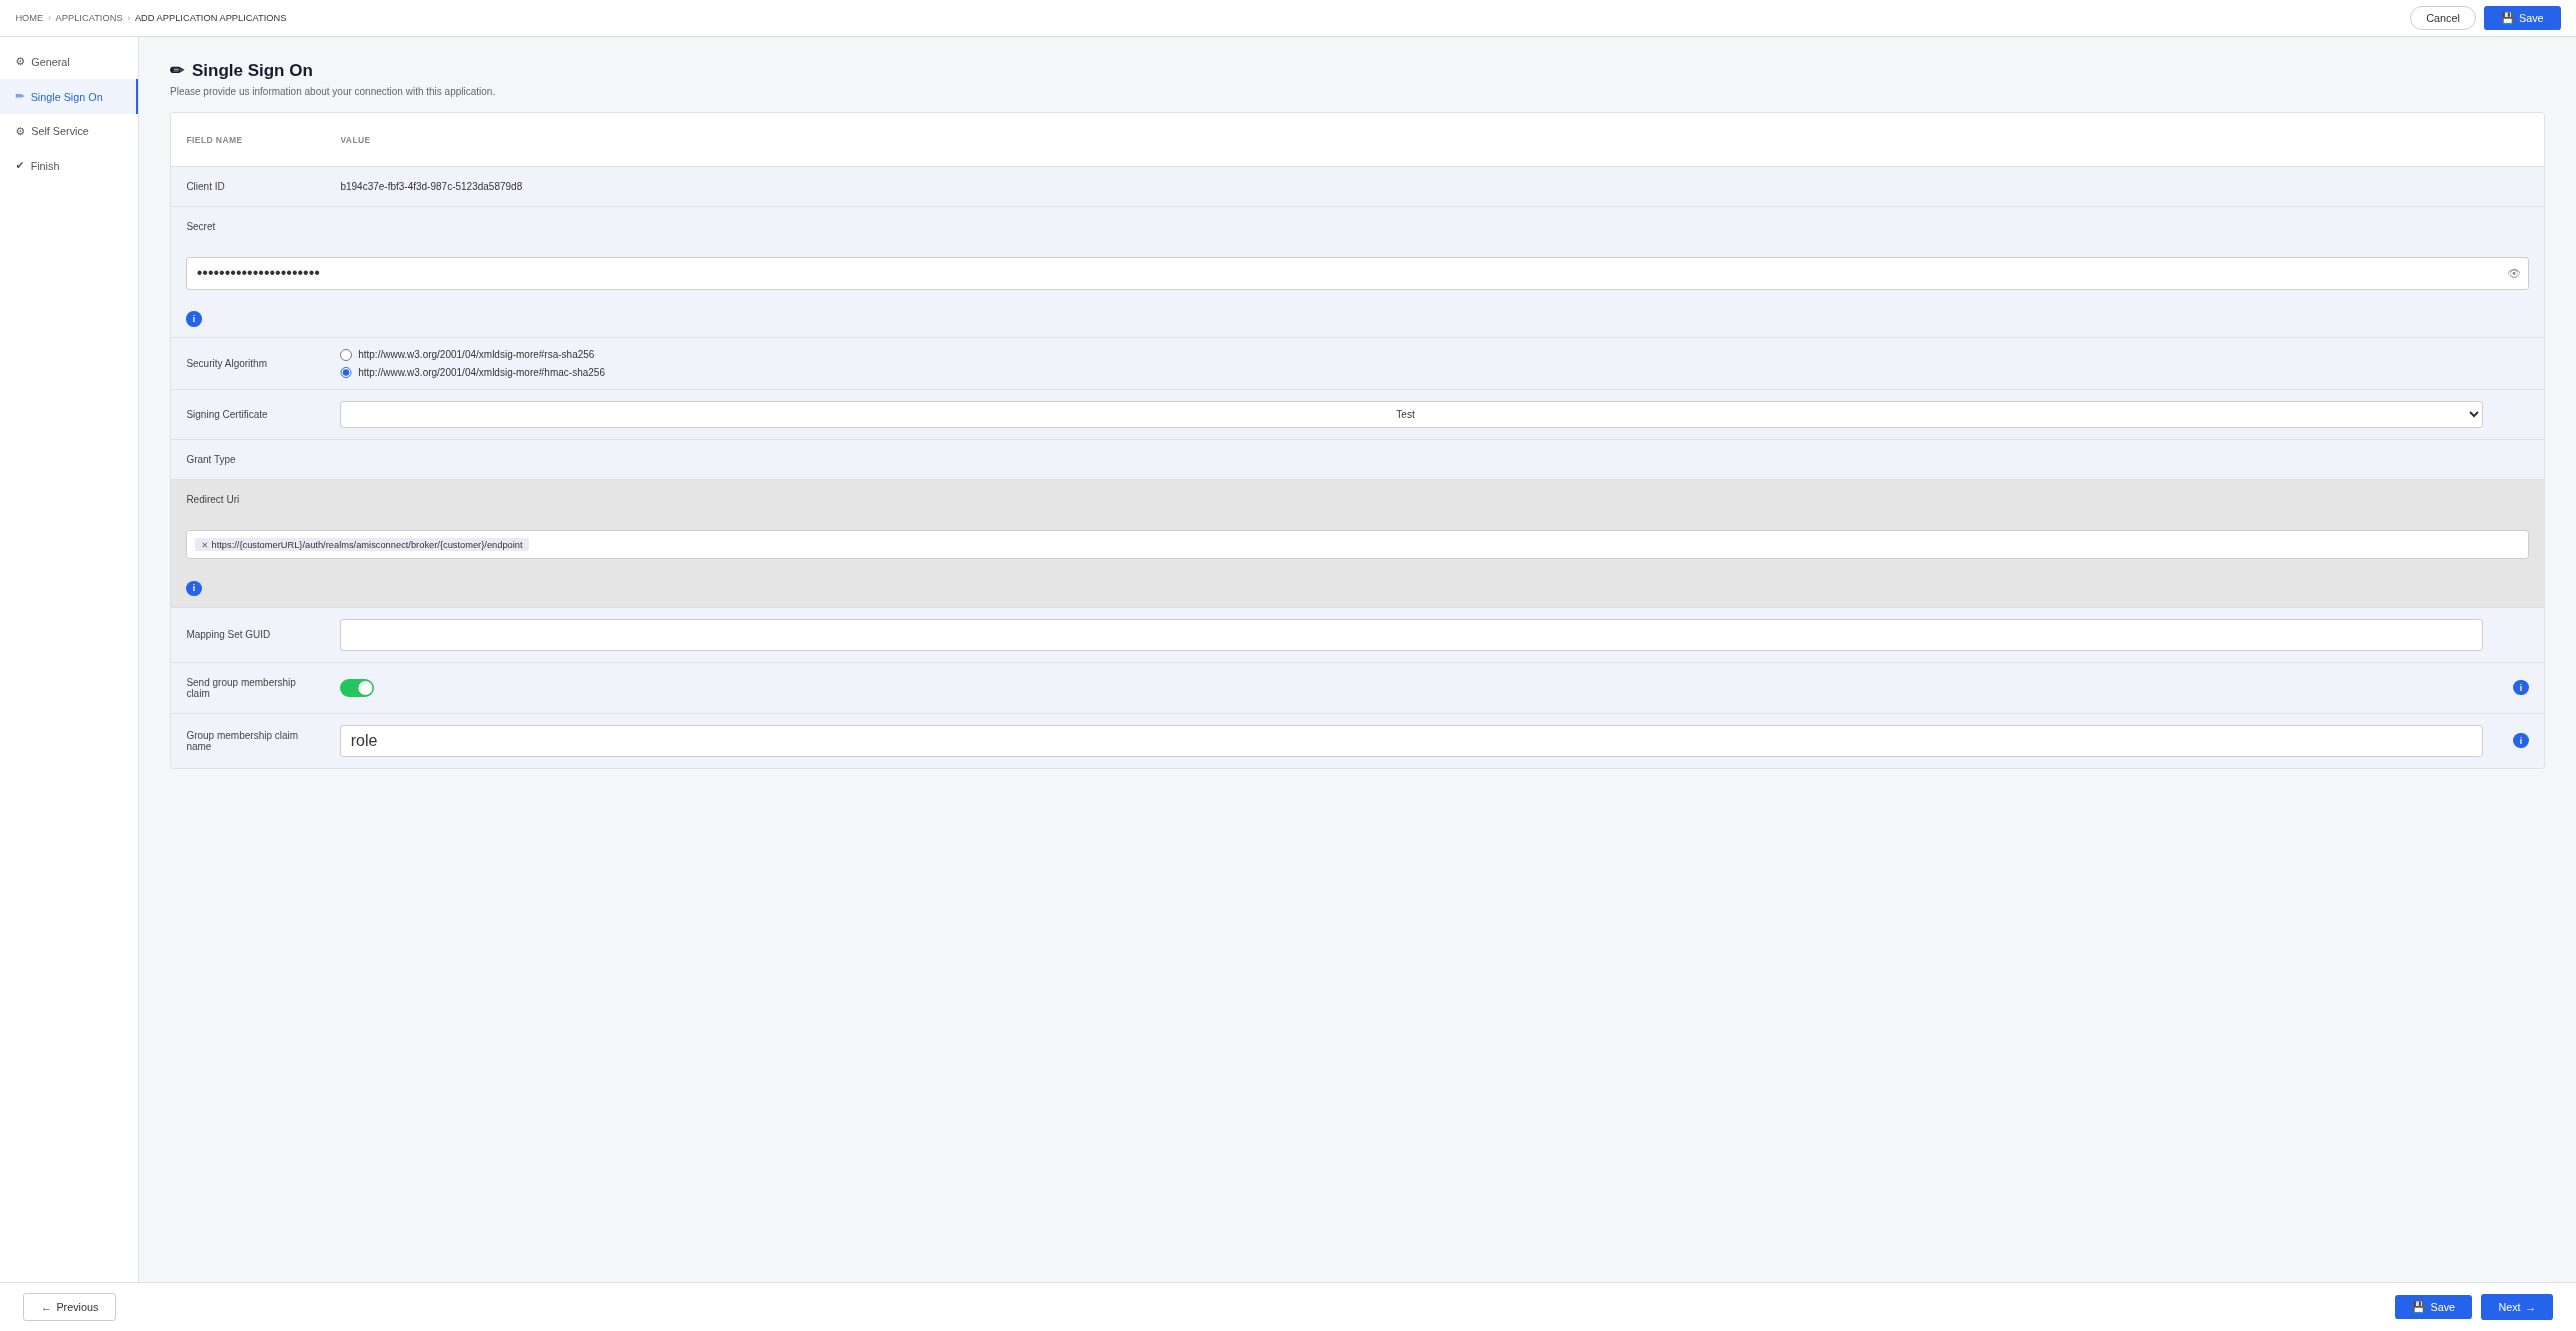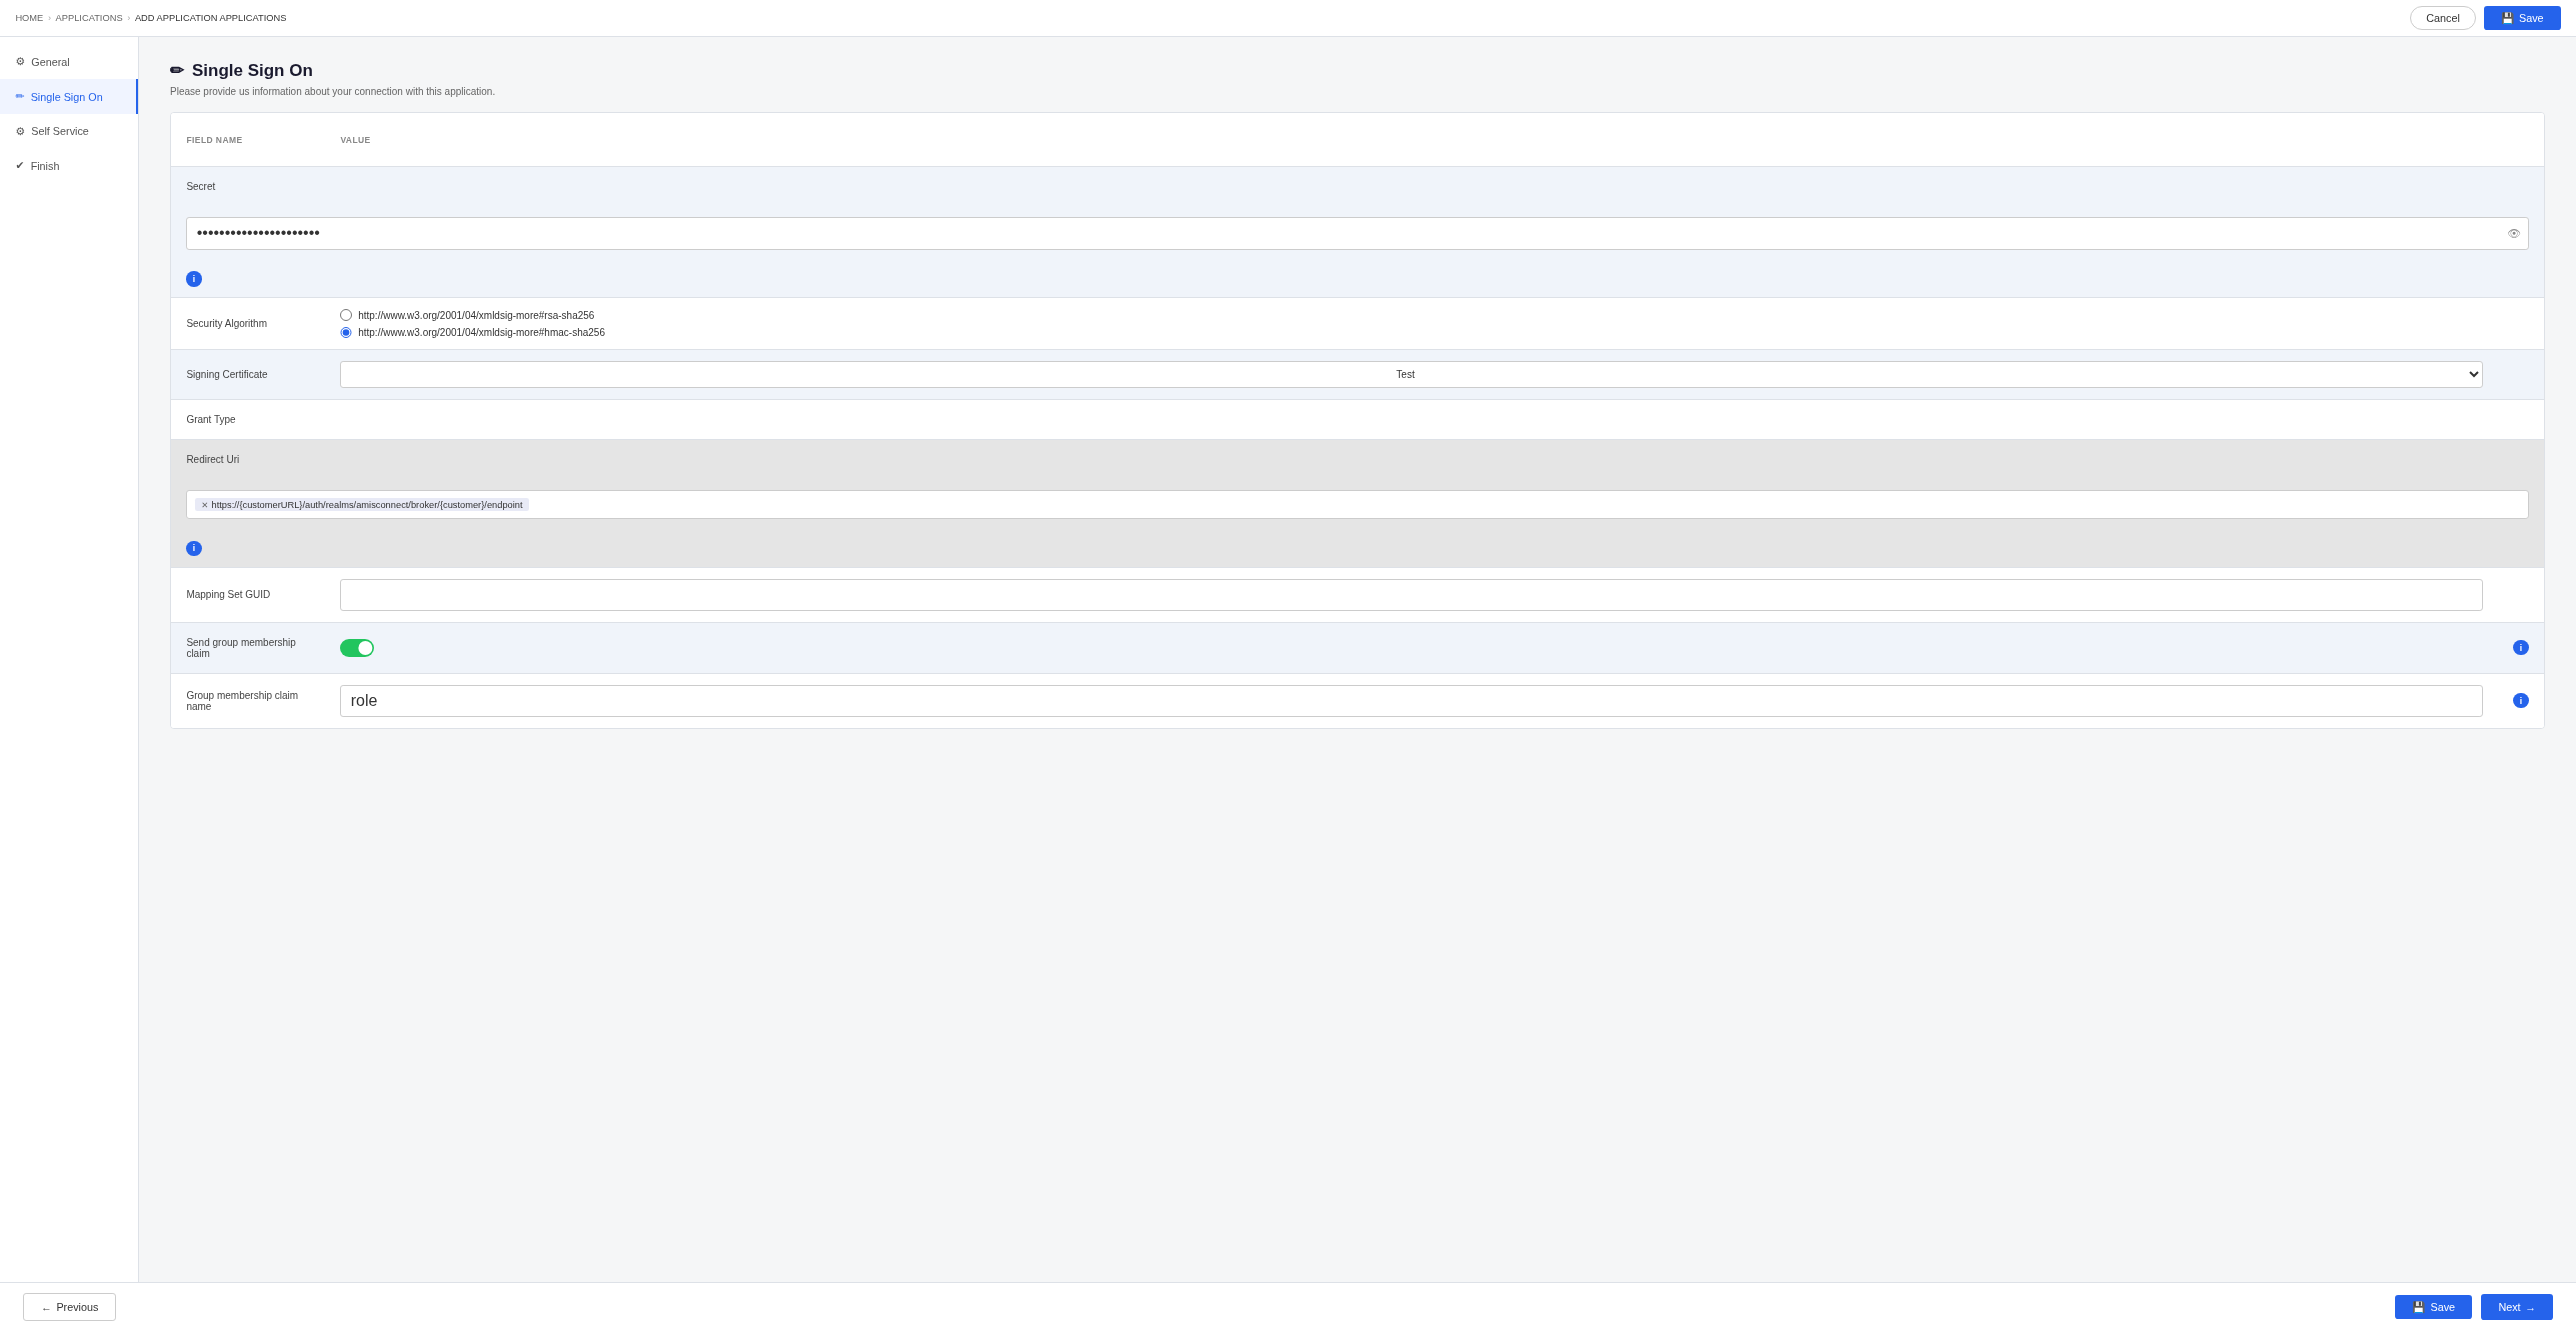--- a/index.html
+++ b/index.html
@@ -81,21 +81,21 @@
     }
     .input-password-wrap { position: relative; width: 100%; }
     .input-password-wrap input { padding-right: 31px; }
     .eye-icon {
       position: absolute; right: 7.7px; top: 50%; transform: translateY(-50%);
       cursor: pointer; color: #888; font-size: 10.8px;
     }
 
     
     .radio-group { display: flex; flex-direction: column; gap: 6.2px; }
-    .radio-option { display: flex; align-items: flex-end; gap: 6.2px; font-size: 10px; cursor: pointer; }
+    .radio-option { display: flex; align-items: center; gap: 6.2px; font-size: 10px; cursor: pointer; }
     .radio-option input[type=radio] { accent-color: #2563eb; width: 11.6px; height: 11.6px; cursor: pointer; }
 
     
     .select-field {
       width: 100%; border: 0.8px solid #ccc; border-radius: 3.1px;
       padding: 6.2px 9.3px; font-size: 10px; color: #333; background: #fff;
       outline: none; cursor: pointer; appearance: auto; text-align: center;
     }
 
     
@@ -212,20 +212,27 @@
     </div>
 
     <div class="form-section">
 
       <div class="table-header">
         <div class="col-label col-header">FIELD NAME</div>
         <div class="col-value col-header">VALUE</div>
         <div class="col-info"></div>
       </div>
 
+      <div class="form-row border-b">
+        <div class="col-label">Client ID</div>
+        <div class="col-value">
+          <span class="text-value">b194c37e-fbf3-4f3d-987c-5123da5879d8</span>
+        </div>
+        <div class="col-info"></div>
+      </div>
 
       <div class="form-row border-b" style="background:#f0f4fa;flex-direction:column;">
         <div class="col-label">Secret</div>
         <div class="col-value">
           <div class="input-password-wrap">
             <input type="password" class="input-field" value="secretvaluehere1234567" style="">
             <span class="eye-icon">👁</span>
           </div>
         </div>
         <div class="col-info">

